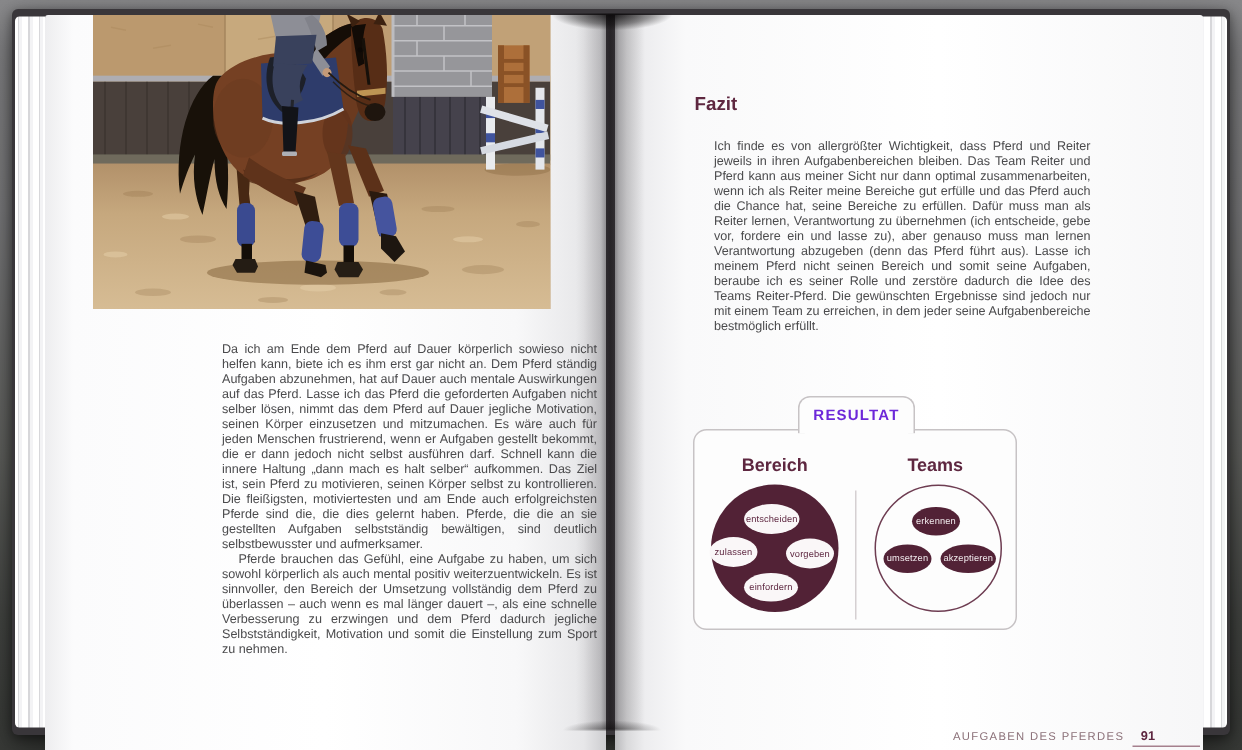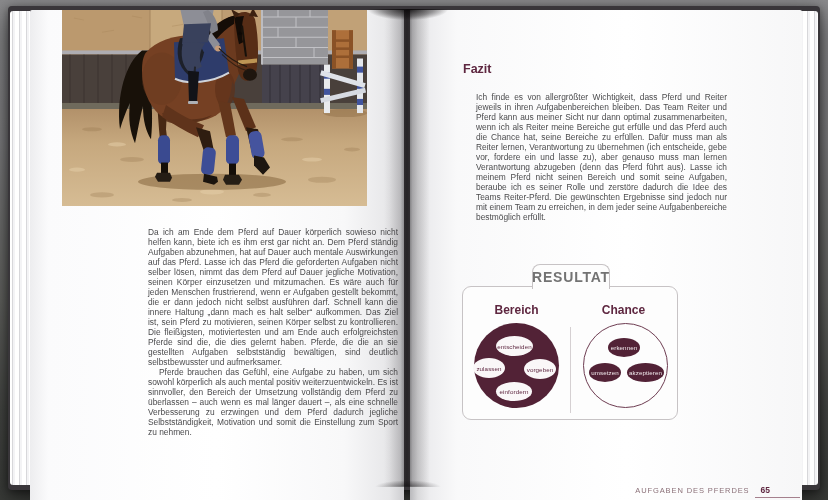--- a/index.html
+++ b/index.html
@@ -45,21 +45,21 @@
   .left-text{position:absolute;left:118px;top:217px;width:250px;color:#4b4b4d;}
   .left-text p{margin:0;font-size:8.4px;line-height:10px;text-align:justify;}
   .left-text p + p{text-indent:11px;}
   
   .fazit-heading{position:absolute;left:53px;top:52px;font-size:12.5px;font-weight:bold;color:#5e2740;}
   .fazit-body{position:absolute;left:66px;top:82px;width:251px;color:#4b4b4d;font-size:8.4px;line-height:10px;text-align:justify;margin:0;}
   .result-tab{
     position:absolute;left:122px;top:254px;width:76px;height:24px;z-index:2;
     border:1px solid #c7c3c5;border-bottom:none;border-radius:8px 8px 0 0;background:#fdfdfd;
     display:flex;align-items:center;justify-content:center;
-    font-size:14px;font-weight:bold;letter-spacing:.8px;color:#737373;
+    font-size:10px;font-weight:bold;letter-spacing:.8px;color:#6d28d9;
   }
   .result-box{
     position:absolute;left:52px;top:276px;width:214px;height:132px;z-index:1;
     border:1px solid #c7c3c5;border-radius:9px;background:#fdfdfd;
   }
   .grp-label{position:absolute;top:16px;width:107px;text-align:center;font-size:12px;font-weight:bold;color:#5e2740;}
   .grp-label.l{left:0;} .grp-label.r{left:107px;}
   .divider{position:absolute;left:107px;top:40px;width:1px;height:86px;background:#d5d0d2;}
   .big-circle{position:absolute;top:36px;width:85px;height:85px;border-radius:50%;}
   .big-circle.filled{left:11px;background:#522236;}
@@ -255,38 +255,38 @@
 
     <div class="page page-right">
       <div class="fazit-heading">Fazit</div>
       <p class="fazit-body">Ich finde es von allergrößter Wichtigkeit, dass Pferd und Reiter jeweils in ihren Aufgabenbereichen bleiben. Das Team Reiter und Pferd kann aus meiner Sicht nur dann optimal zusammenarbeiten, wenn ich als Reiter meine Bereiche gut erfülle und das Pferd auch die Chance hat, seine Bereiche zu erfüllen. Dafür muss man als Reiter lernen, Verantwortung zu übernehmen (ich entscheide, gebe vor, fordere ein und lasse zu), aber genauso muss man lernen Verantwortung abzugeben (denn das Pferd führt aus). Lasse ich meinem Pferd nicht seinen Bereich und somit seine Aufgaben, beraube ich es seiner Rolle und zerstöre dadurch die Idee des Teams Reiter-Pferd. Die gewünschten Ergebnisse sind jedoch nur mit einem Team zu erreichen, in dem jeder seine Aufgabenbereiche bestmöglich erfüllt.</p>
 
       <div class="result-tab">
         <span>RESULTAT</span>
       </div>
       <div class="result-box">
         <div class="grp-label l">Bereich</div>
-        <div class="grp-label r">Chance</div>
+        <div class="grp-label r">Teams</div>
         <div class="divider"></div>
 
         <div class="big-circle filled"></div>
         <div class="pill light" style="left:33px;top:49px;width:37px;height:20px;">entscheiden</div>
         <div class="pill light" style="left:10px;top:71px;width:32px;height:20px;">zulassen</div>
         <div class="pill light" style="left:61px;top:72px;width:32px;height:20px;">vorgeben</div>
         <div class="pill light" style="left:33px;top:95px;width:36px;height:19px;">einfordern</div>
 
         <div class="big-circle outlined"></div>
         <div class="pill dark" style="left:145px;top:51px;width:32px;height:19px;">erkennen</div>
         <div class="pill dark" style="left:126px;top:76px;width:32px;height:19px;">umsetzen</div>
         <div class="pill dark" style="left:164px;top:76px;width:37px;height:19px;">akzeptieren</div>
       </div>
 
       <div class="footer">
         <span class="sec">AUFGABEN DES PFERDES</span>
-        <span class="num">65</span>
+        <span class="num">91</span>
       </div>
     </div>
 
     <div class="gutter"></div>
     <div class="spine-dip-top"></div>
     <div class="spine-dip-bottom"></div>
   </div>
 </div>
 
 </body></html>

